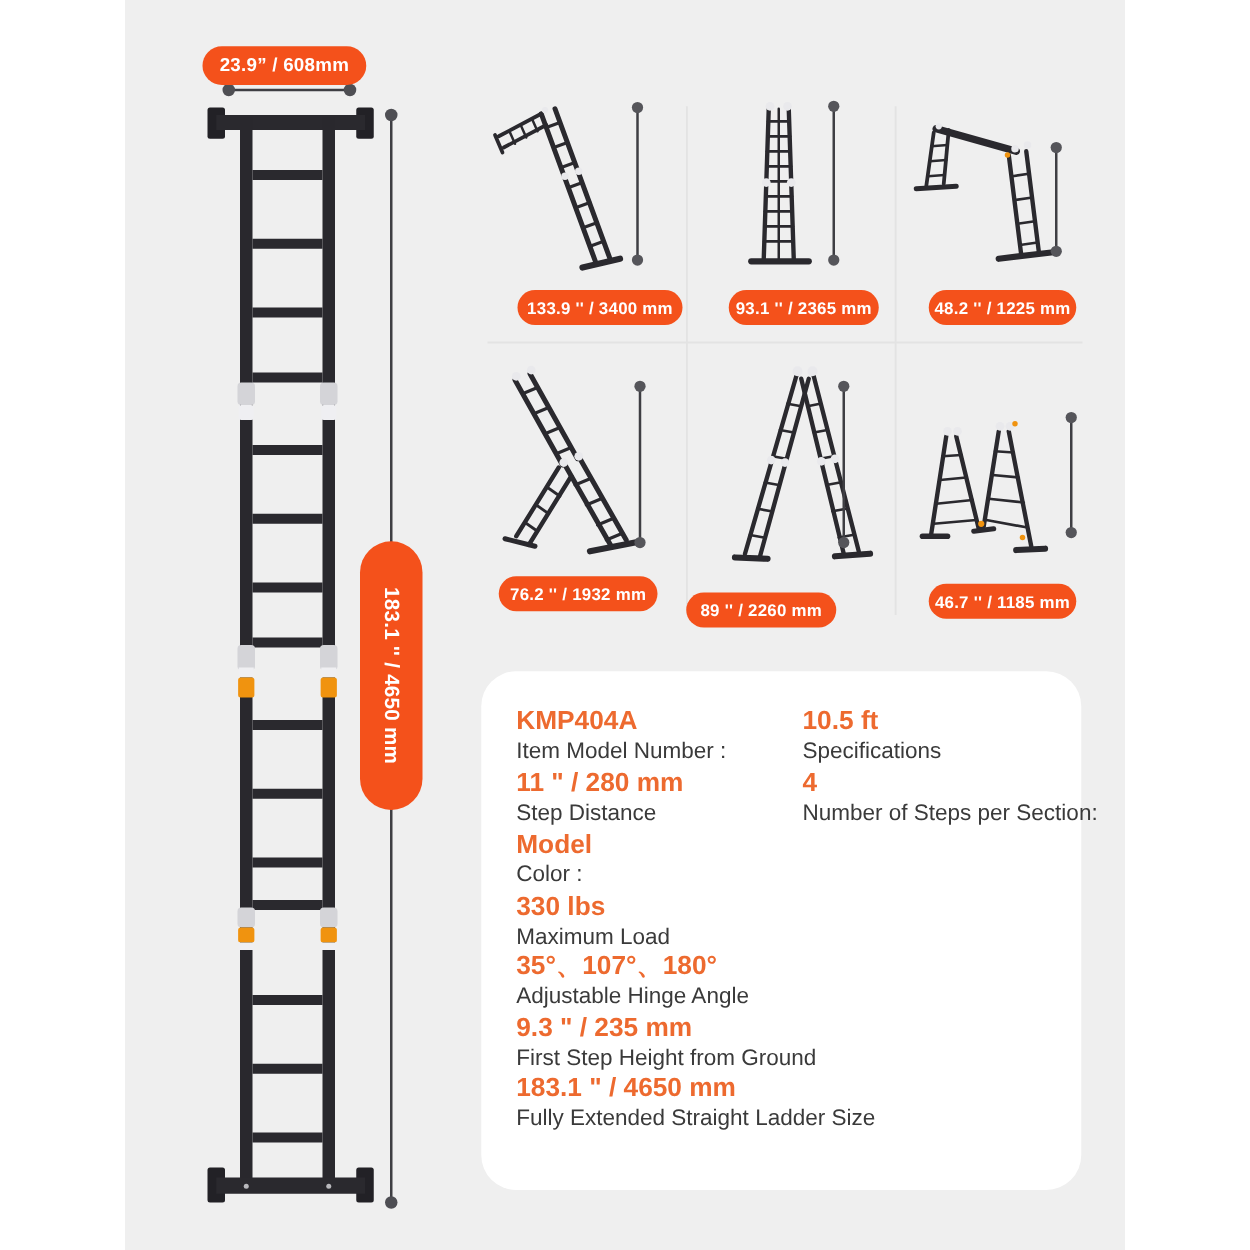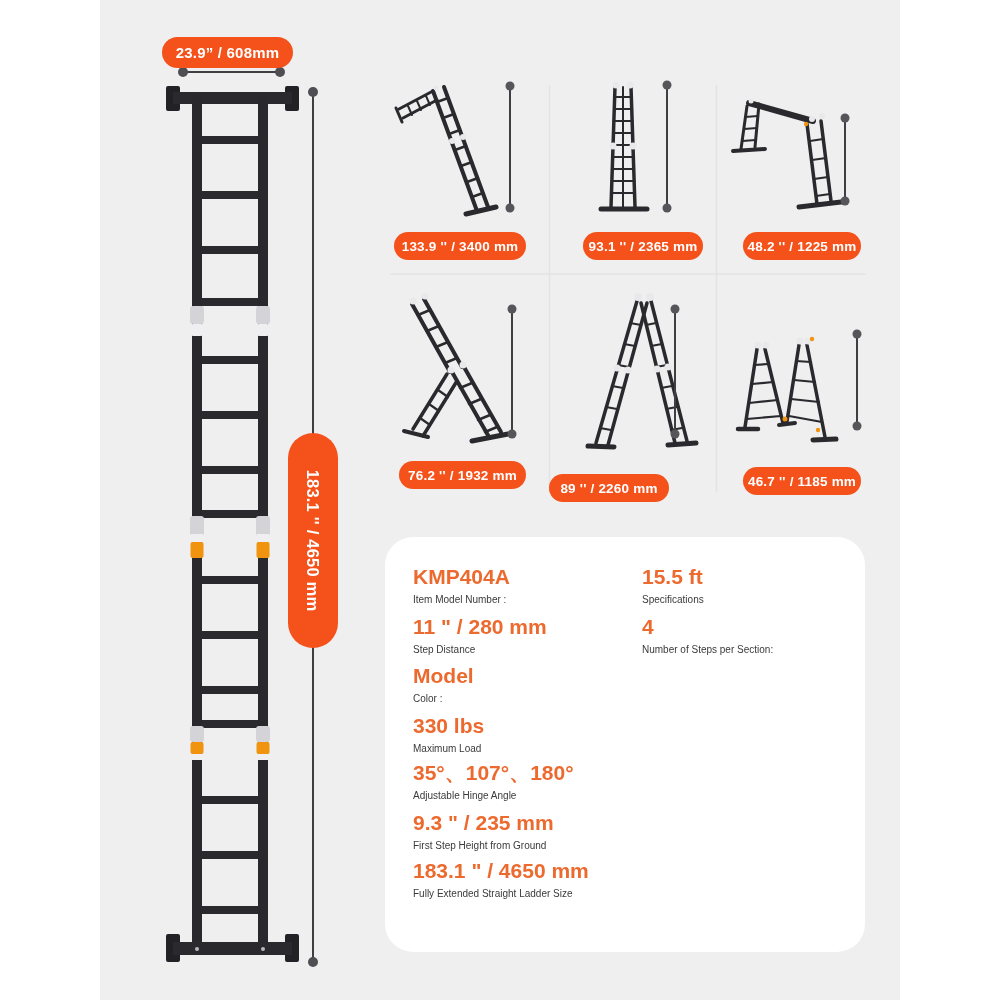--- a/index.html
+++ b/index.html
@@ -20,37 +20,37 @@
     font-weight:700;display:flex;align-items:center;justify-content:center;
     white-space:nowrap;letter-spacing:.2px;
   }
   .badge-top{left:162px;top:37px;width:131px;height:31px;font-size:15px;border-radius:16px;}
   .badge-vert{
     left:288px;top:433px;width:50px;height:215px;border-radius:25px;
     font-size:16.5px;
   }
   .badge-vert span{transform:rotate(90deg);white-space:nowrap;display:block;}
   .cfg-badge{height:28px;font-size:13.5px;border-radius:14px;}
-  .b1{left:394px;top:232px;width:132px;}
+  .b1{left:414px;top:232px;width:132px;}
   .b2{left:583px;top:232px;width:120px;}
   .b3{left:743px;top:232px;width:118px;}
   .b4{left:399px;top:461px;width:127px;}
   .b5{left:549px;top:461px;width:120px;margin-top:13px;}
   .b6{left:743px;top:447px;width:118px;margin-top:20px;}
 
   .spec-card{
     position:absolute;left:385px;top:537px;width:480px;height:415px;
     background:#ffffff;border-radius:28px;
   }
   .spec-row{position:absolute;}
   .spec-row .val{
     font-size:21px;font-weight:700;color:#ed6a2f;line-height:23px;white-space:nowrap;
   }
   .spec-row .lbl{
-    font-size:10px;color:#3a3a3a;line-height:20px;margin-top:2px;white-space:nowrap;
+    font-size:18px;color:#3a3a3a;line-height:20px;margin-top:2px;white-space:nowrap;
   }
   .colL{left:28px;}
   .colR{left:257px;}
   .r1{top:28px;} .r2{top:78px;} .r3{top:127px;} .r4{top:177px;}
   .r5{top:224px;} .r6{top:274px;} .r7{top:322px;}
 </style>
 </head>
 <body>
 
 <div class="panel"></div>
@@ -350,20 +350,20 @@
   <div class="spec-row colL r6">
     <div class="val">9.3 " / 235 mm</div>
     <div class="lbl">First Step Height from Ground</div>
   </div>
   <div class="spec-row colL r7">
     <div class="val">183.1 " / 4650 mm</div>
     <div class="lbl">Fully Extended Straight Ladder Size</div>
   </div>
 
   <div class="spec-row colR r1">
-    <div class="val">15.5 ft</div>
+    <div class="val">10.5 ft</div>
     <div class="lbl">Specifications</div>
   </div>
   <div class="spec-row colR r2">
     <div class="val">4</div>
     <div class="lbl">Number of Steps per Section:</div>
   </div>
 </div>
 
 </body></html>

